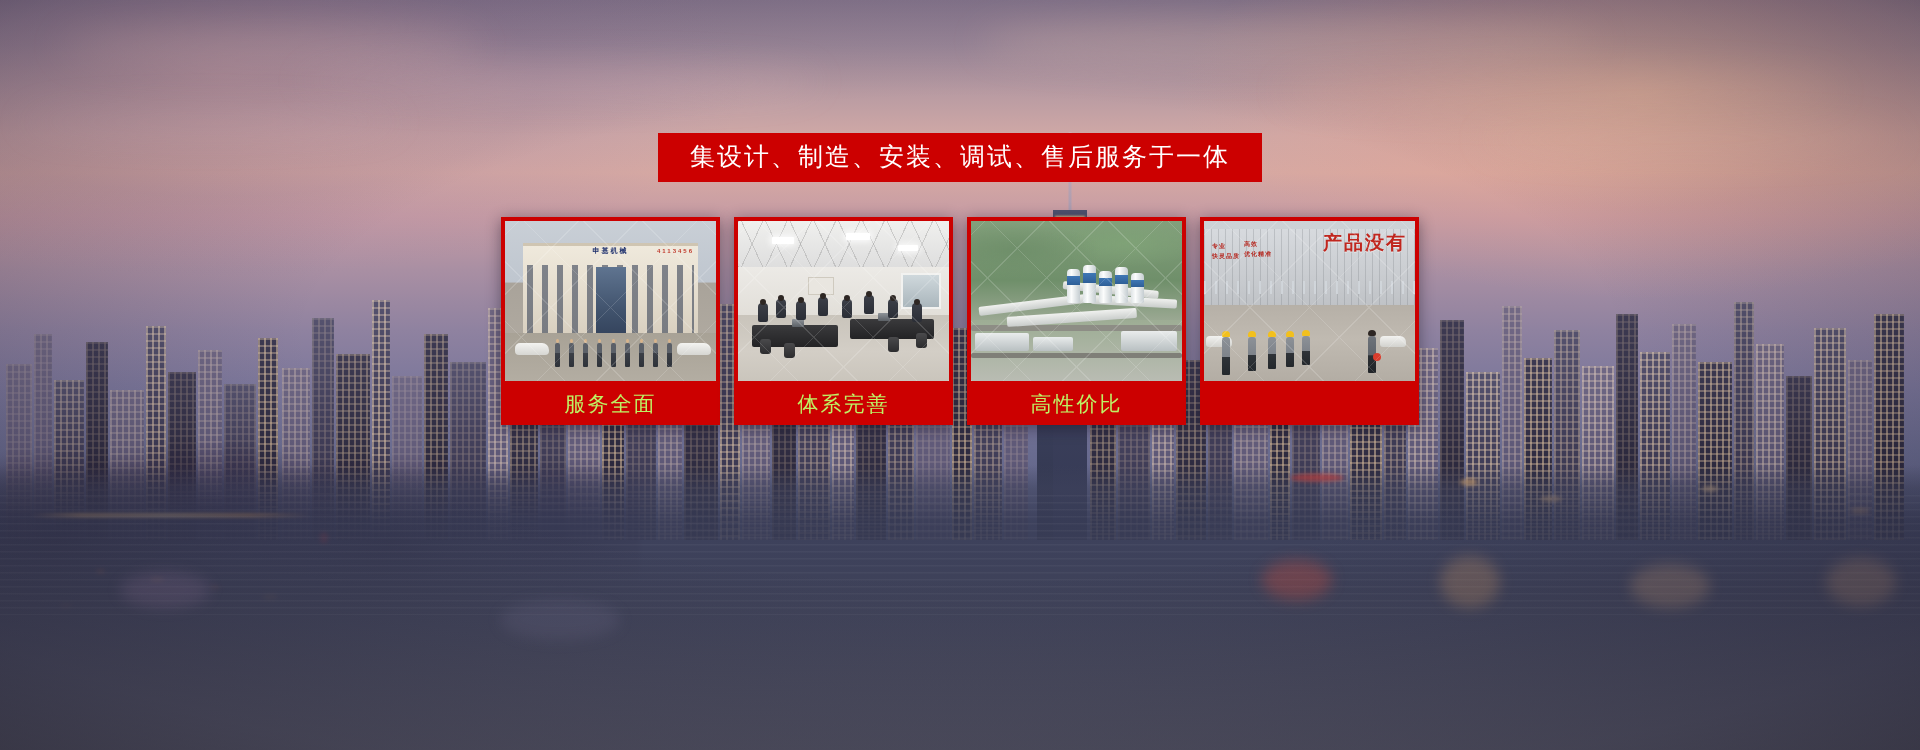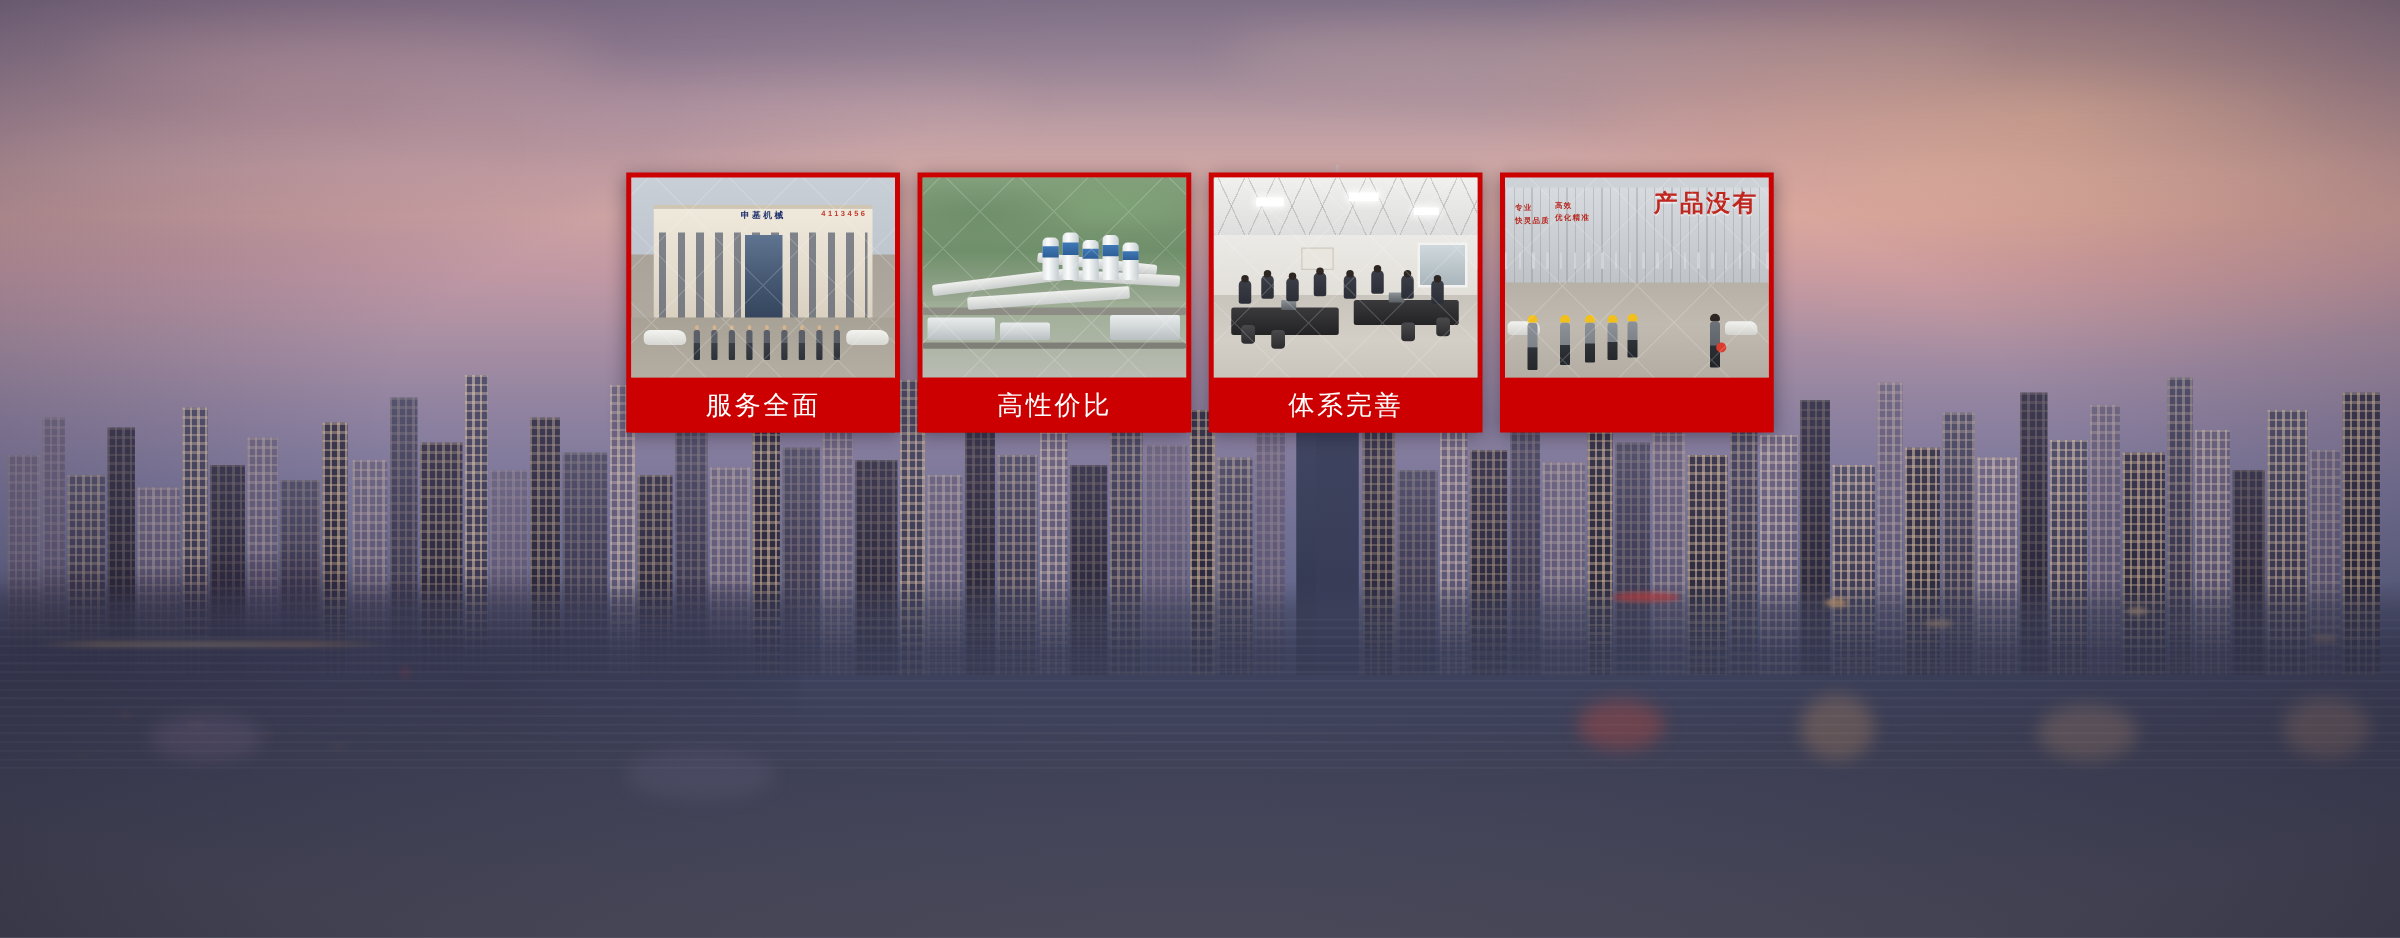--- a/index.html
+++ b/index.html
@@ -186,21 +186,21 @@
     position:absolute; inset:0; z-index:5; opacity:.16;
     background-image:
       repeating-linear-gradient(45deg, rgba(255,255,255,.9) 0 1px, rgba(255,255,255,0) 1px 42px),
       repeating-linear-gradient(-45deg, rgba(255,255,255,.9) 0 1px, rgba(255,255,255,0) 1px 42px);
   }
   .card-label {
     height:44px; display:flex; align-items:center; justify-content:center;
     background:#cc0000;
   }
   .card-label .txt {
-    color:#ffffff; font-size:21px; letter-spacing:2px; line-height:1;
+    color:#bef264; font-size:21px; letter-spacing:2px; line-height:1;
   }
 
   
   .p1 { background:linear-gradient(180deg,#c9cfd6 0%,#bfc6cf 38%,#a9a39a 39%,#b4aea4 100%); }
   .p1 .bld {
     position:absolute; left:18px; right:18px; top:22px; height:100px;
     background:linear-gradient(180deg,#efe9dc 0%,#e3dbcc 55%,#d6cdbd 100%);
     border-top:3px solid #cfc5b2;
   }
   .p1 .sign {
@@ -629,20 +629,23 @@
     <div class="water-reflect" style="left:1826px;top:558px; width:70px; height:48px; background:rgba(255,185,120,.18);"></div>
     <div class="water-reflect" style="left:120px; top:572px; width:90px; height:36px; background:rgba(190,150,190,.16);"></div>
     <div class="water-reflect" style="left:500px; top:600px; width:120px;height:40px; background:rgba(150,140,175,.14);"></div>
   </div>
 
   <div class="vignette"></div>
 
   <div class="content">
 
 
+    <div class="subtitle-bar">
+      <span class="txt">集设计、制造、安装、调试、售后服务于一体</span>
+    </div>
 
     <div class="cards">
 
       <div class="card">
         <div class="card-photo p1">
           <div class="bld"></div>
           <div class="sign">申基机械</div>
           <div class="phone">4113456</div>
           <div class="rows"></div>
           <div class="entry"></div>
@@ -655,44 +658,20 @@
           <div class="person" style="left:92px;"></div>
           <div class="person" style="left:106px;"></div>
           <div class="person" style="left:120px;"></div>
           <div class="person" style="left:134px;"></div>
           <div class="person" style="left:148px;"></div>
           <div class="person" style="left:162px;"></div>
           <div class="wm"></div>
         </div>
         <div class="card-label">
           <span class="txt">服务全面</span>
-        </div>
-      </div>
-
-      <div class="card">
-        <div class="card-photo p2">
-          <div class="field"></div>
-          <div class="road" style="left:0; top:104px; width:211px; height:6px;"></div>
-          <div class="road" style="left:0; top:132px; width:211px; height:5px; background:#7f7f78;"></div>
-          <div class="shed" style="left:4px;   top:112px; width:54px; height:18px;"></div>
-          <div class="shed" style="left:62px;  top:116px; width:40px; height:14px;"></div>
-          <div class="shed" style="left:150px; top:110px; width:56px; height:20px;"></div>
-          <div class="belt" style="left:8px;   top:86px;  width:112px; height:9px; transform:rotate(-7deg);"></div>
-          <div class="belt" style="left:36px;  top:96px;  width:130px; height:10px; transform:rotate(-4deg);"></div>
-          <div class="belt" style="left:92px;  top:60px;  width:96px;  height:8px; transform:rotate(6deg);"></div>
-          <div class="belt" style="left:120px; top:74px;  width:86px;  height:9px; transform:rotate(3deg);"></div>
-          <div class="silo" style="left:96px;  top:48px;  height:34px;"></div>
-          <div class="silo" style="left:112px; top:44px;  height:38px;"></div>
-          <div class="silo" style="left:128px; top:50px;  height:32px;"></div>
-          <div class="silo" style="left:144px; top:46px;  height:36px;"></div>
-          <div class="silo" style="left:160px; top:52px;  height:30px;"></div>
-          <div class="wm"></div>
-        </div>
-        <div class="card-label">
-          <span class="txt">高性价比</span>
         </div>
       </div>
 
       <div class="card">
         <div class="card-photo p3">
           <div class="ceiling"></div>
           <div class="panel-light" style="left:34px;  top:16px; width:22px; height:7px;"></div>
           <div class="panel-light" style="left:108px; top:12px; width:24px; height:7px;"></div>
           <div class="panel-light" style="left:160px; top:24px; width:20px; height:6px;"></div>
           <div class="wall"></div>
@@ -712,20 +691,44 @@
           <div class="sit" style="left:150px; top:78px;"></div>
           <div class="sit" style="left:174px; top:82px;"></div>
           <div class="chair" style="left:22px;  top:118px;"></div>
           <div class="chair" style="left:46px;  top:122px;"></div>
           <div class="chair" style="left:150px; top:116px;"></div>
           <div class="chair" style="left:178px; top:112px;"></div>
           <div class="wm"></div>
         </div>
         <div class="card-label">
           <span class="txt">体系完善</span>
+        </div>
+      </div>
+
+      <div class="card">
+        <div class="card-photo p2">
+          <div class="field"></div>
+          <div class="road" style="left:0; top:104px; width:211px; height:6px;"></div>
+          <div class="road" style="left:0; top:132px; width:211px; height:5px; background:#7f7f78;"></div>
+          <div class="shed" style="left:4px;   top:112px; width:54px; height:18px;"></div>
+          <div class="shed" style="left:62px;  top:116px; width:40px; height:14px;"></div>
+          <div class="shed" style="left:150px; top:110px; width:56px; height:20px;"></div>
+          <div class="belt" style="left:8px;   top:86px;  width:112px; height:9px; transform:rotate(-7deg);"></div>
+          <div class="belt" style="left:36px;  top:96px;  width:130px; height:10px; transform:rotate(-4deg);"></div>
+          <div class="belt" style="left:92px;  top:60px;  width:96px;  height:8px; transform:rotate(6deg);"></div>
+          <div class="belt" style="left:120px; top:74px;  width:86px;  height:9px; transform:rotate(3deg);"></div>
+          <div class="silo" style="left:96px;  top:48px;  height:34px;"></div>
+          <div class="silo" style="left:112px; top:44px;  height:38px;"></div>
+          <div class="silo" style="left:128px; top:50px;  height:32px;"></div>
+          <div class="silo" style="left:144px; top:46px;  height:36px;"></div>
+          <div class="silo" style="left:160px; top:52px;  height:30px;"></div>
+          <div class="wm"></div>
+        </div>
+        <div class="card-label">
+          <span class="txt">高性价比</span>
         </div>
       </div>
 
       <div class="card">
         <div class="card-photo p4">
           <div class="hall"></div>
           <div class="bigsign">产品没有</div>
           <div class="slogan" style="left:8px;  top:22px;">专业</div>
           <div class="slogan" style="left:8px;  top:32px;">快灵品质</div>
           <div class="slogan" style="left:40px; top:20px;">高效</div>

